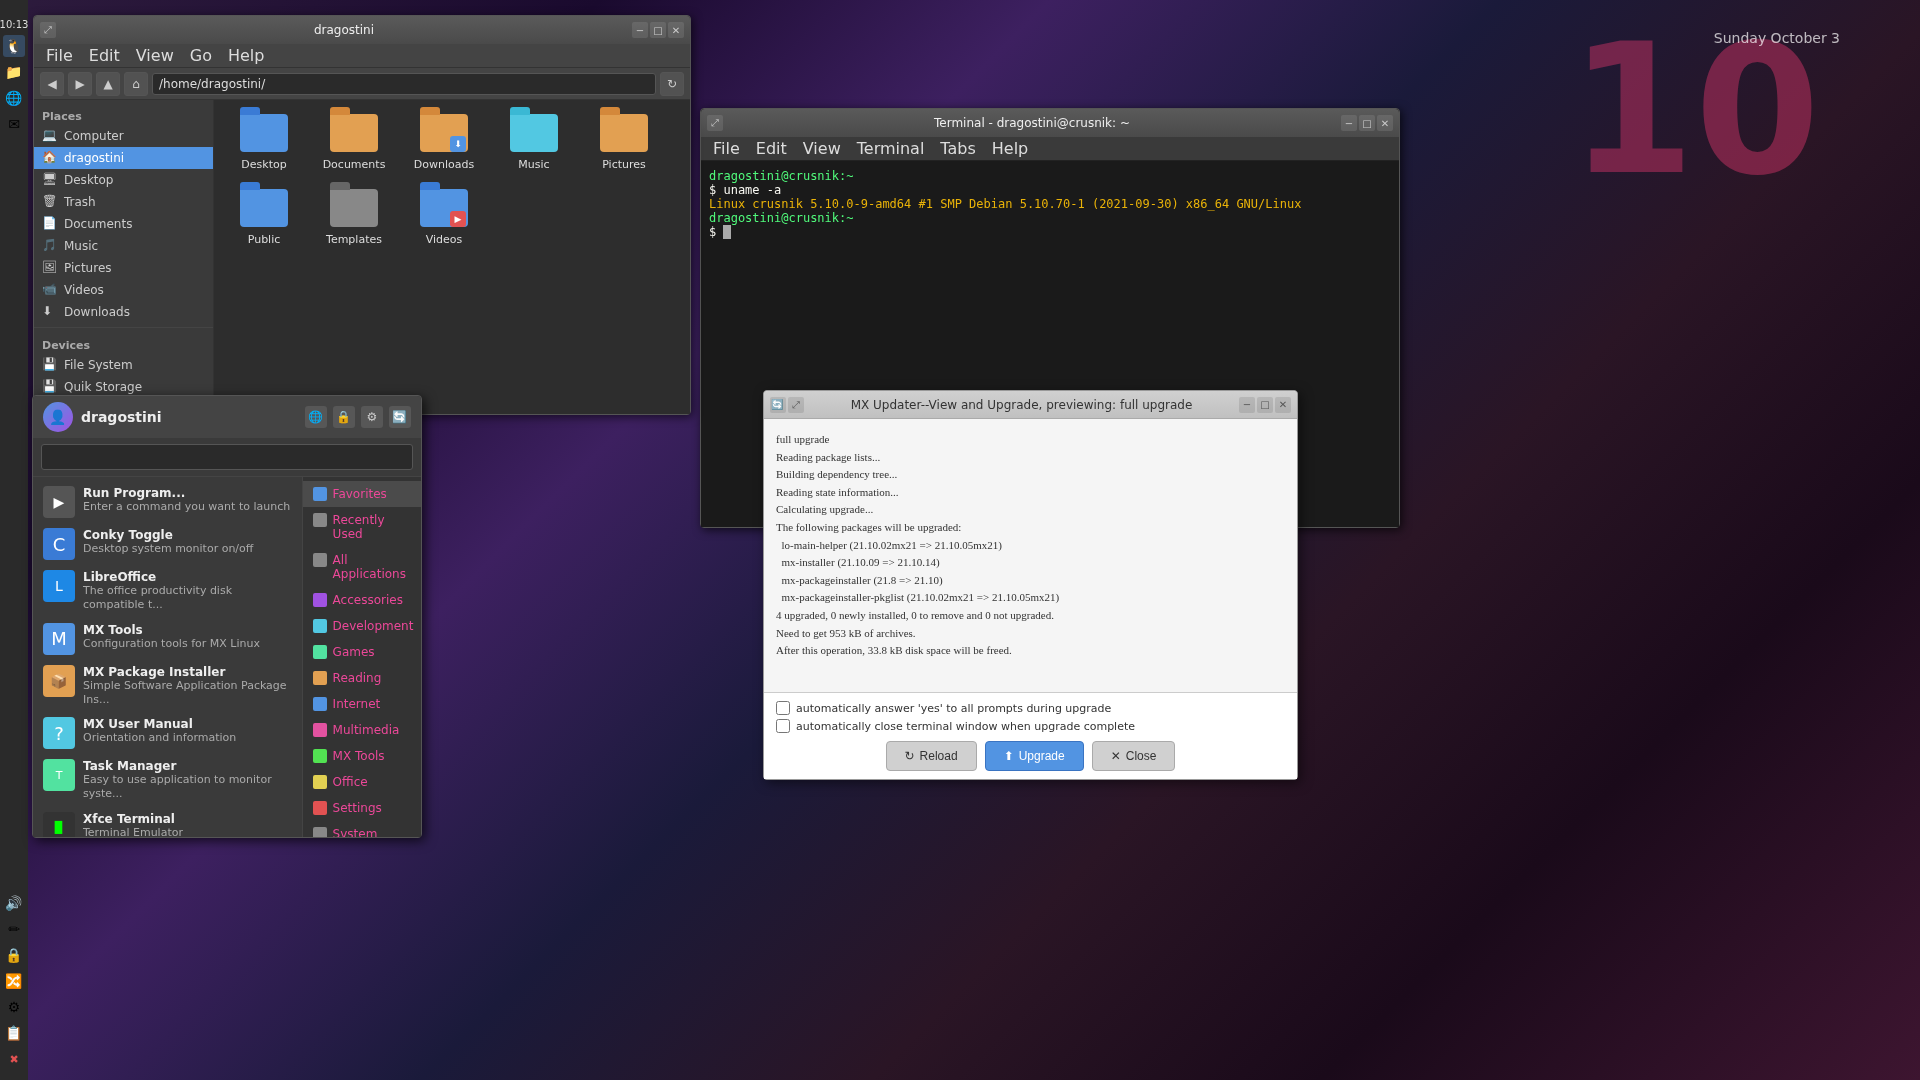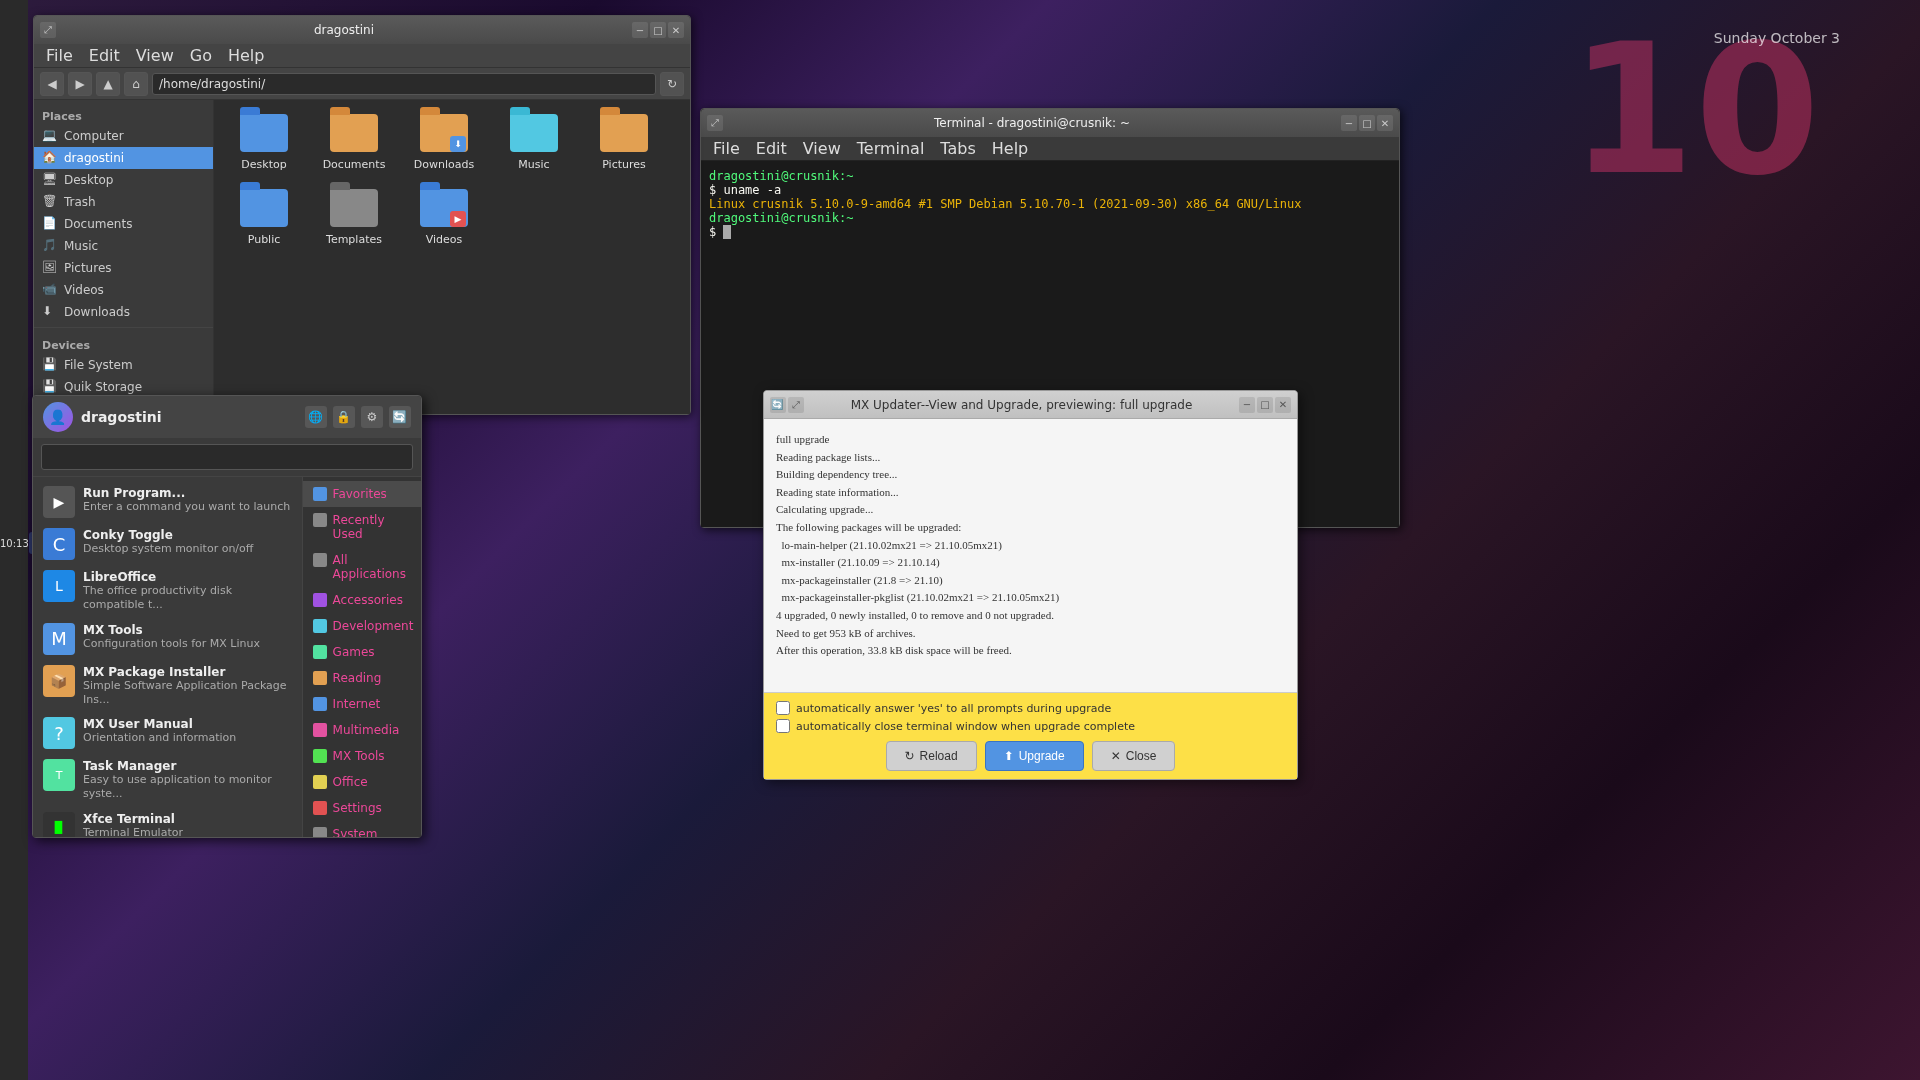--- a/index.html
+++ b/index.html
@@ -24,23 +24,23 @@
     
     .taskbar-left {
       position: absolute;
       left: 0;
       top: 0;
       width: 28px;
       height: 1080px;
       background: #2a2a2a;
       z-index: 100;
       display: flex;
-      flex-direction: row;
-      align-items: center;
-      padding-top: 6px;
+      flex-direction: column;
+      align-items: center;
+      padding-top: 16px;
     }
 
     .taskbar-clock {
       color: #ddd;
       font-size: 10px;
       text-align: center;
       padding: 2px 0;
       line-height: 1.3;
     }
 
@@ -529,21 +529,21 @@
     .mx-content pre {
       font-family: Liberation Serif, serif;
       font-size: 11px;
       color: #333;
       line-height: 1.6;
       white-space: pre-wrap;
     }
 
     .mx-footer {
       padding: 8px 12px;
-      background: #fde047;
+      background: #ffffff;
       border-top: 1px solid #ccc;
     }
 
     .mx-checkboxes {
       margin-bottom: 8px;
     }
 
     .mx-checkbox-row {
       display: flex;
       align-items: center;

